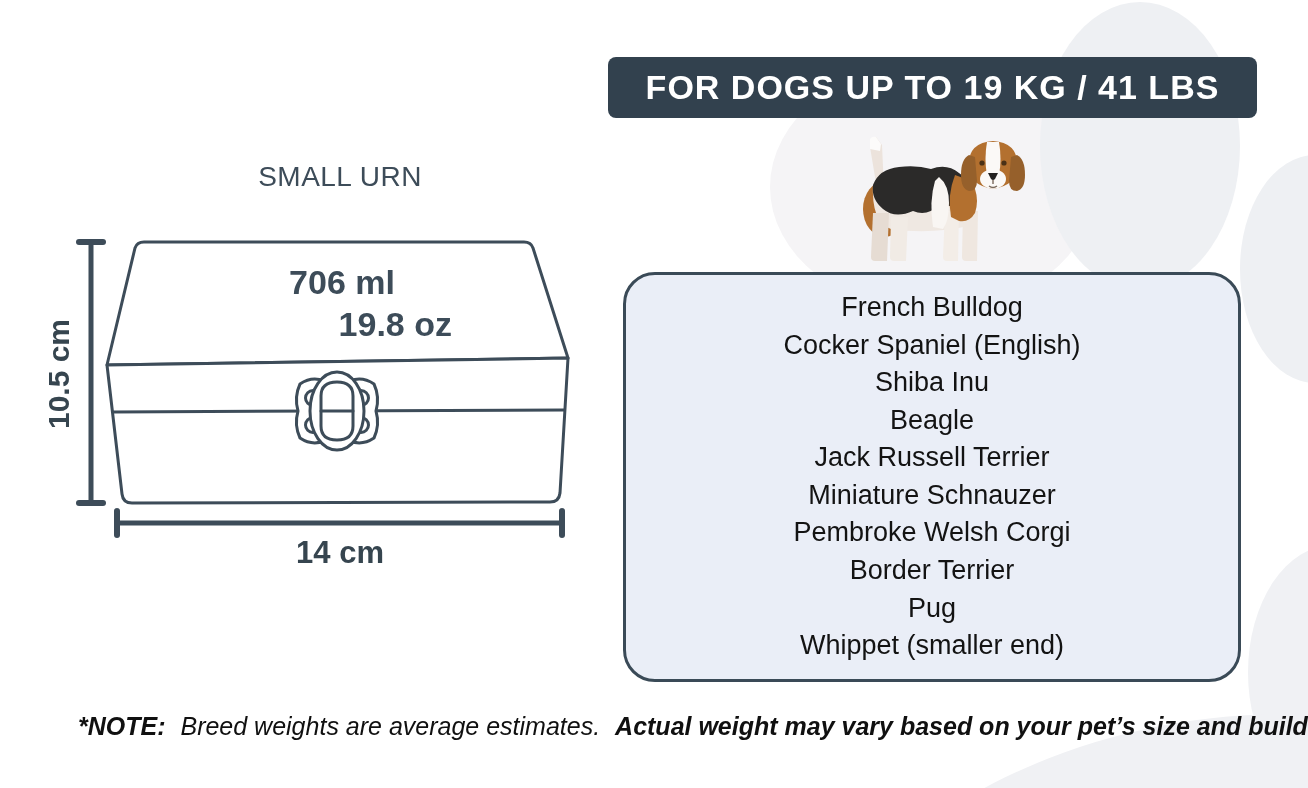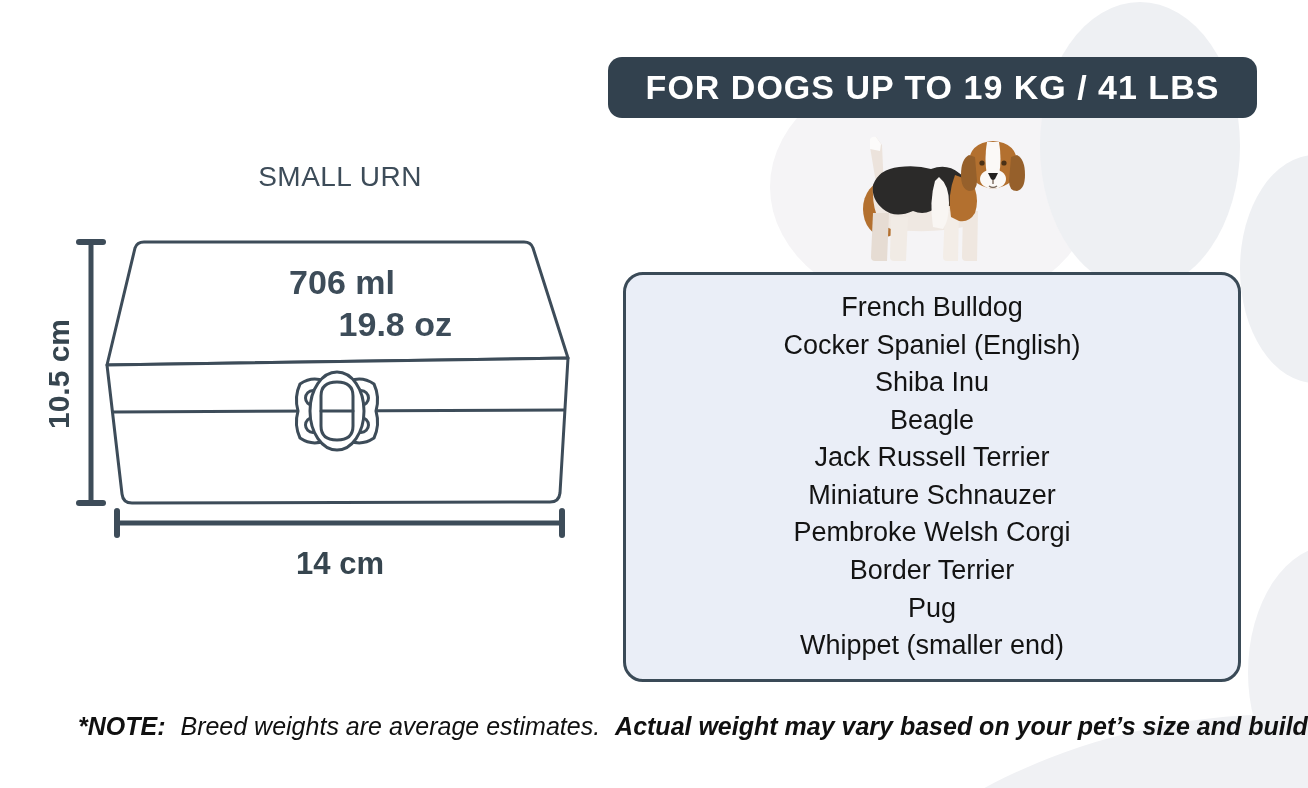--- a/index.html
+++ b/index.html
@@ -9,21 +9,21 @@
   }
   .paw-shape{position:absolute;border-radius:50%;z-index:1;}
   .shape-behind-dog{left:770px;top:62px;width:325px;height:250px;background:#f5f4f6;}
   .shape-top-right{left:1040px;top:2px;width:200px;height:288px;background:#eef0f3;}
   .shape-right-mid{left:1240px;top:155px;width:150px;height:228px;background:#eef0f3;}
   .shape-right-low{left:1248px;top:545px;width:170px;height:255px;background:#f0f1f4;}
   .shape-bottom-swoosh{left:830px;top:728px;width:680px;height:350px;background:#f0f1f4;transform:rotate(-14deg);}
 
   .banner{
     position:absolute;left:608px;top:57px;width:649px;height:61px;z-index:3;
-    background:#32414e;border-radius:14px;color:#ffffff;
+    background:#32414e;border-radius:8px;color:#ffffff;
     display:flex;align-items:center;justify-content:center;
     font-size:34px;font-weight:700;letter-spacing:1px;white-space:nowrap;
   }
 
   .urn-title{
     position:absolute;left:210px;top:161px;width:260px;z-index:4;
     text-align:center;font-size:28px;font-weight:400;color:#3d4c59;letter-spacing:0.5px;
   }
   .urn-svg{position:absolute;left:40px;top:230px;width:560px;height:350px;z-index:2;}
   .cap-ml{
@@ -33,29 +33,29 @@
   .cap-oz{
     position:absolute;left:232px;top:305px;width:220px;z-index:4;
     text-align:right;font-size:34px;font-weight:700;color:#3d4c59;
   }
   .dim-height{
     position:absolute;left:-40px;top:356px;width:200px;height:36px;z-index:4;
     text-align:center;font-size:30px;font-weight:700;color:#36454f;
     transform:rotate(-90deg);
   }
   .dim-width{
-    position:absolute;left:240px;top:546px;width:200px;z-index:4;
+    position:absolute;left:240px;top:535px;width:200px;z-index:4;
     text-align:center;font-size:31px;font-weight:700;color:#36454f;
   }
 
   .dog-svg{position:absolute;left:848px;top:133px;width:196px;height:135px;z-index:2;}
 
   .breed-box{
     position:absolute;left:623px;top:272px;width:618px;height:410px;z-index:3;
-    box-sizing:border-box;background:#eaeef7;border:3px solid #3a4a57;border-radius:20px;
+    box-sizing:border-box;background:#eaeef7;border:3px solid #3a4a57;border-radius:32px;
     display:flex;flex-direction:column;justify-content:space-evenly;
     padding:10px 20px;
   }
   .breed-item{
     text-align:center;font-size:27px;color:#131313;line-height:1.1;
   }
 
   .note{
     position:absolute;left:78px;top:712px;width:1180px;z-index:4;
     font-size:25px;font-style:italic;color:#101010;white-space:nowrap;

